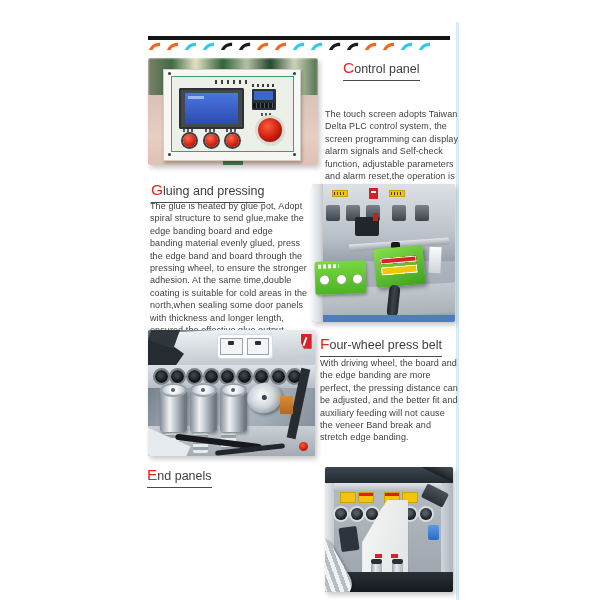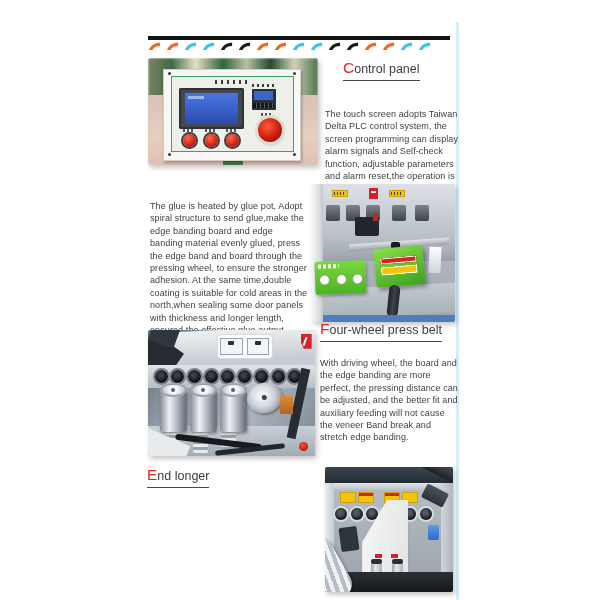--- a/index.html
+++ b/index.html
@@ -232,20 +232,21 @@
       </div>
       <div class="pc-screw pc-s1"></div>
       <div class="pc-screw pc-s2"></div>
       <div class="pc-screw pc-s3"></div>
       <div class="pc-screw pc-s4"></div>
     </div>
   </div>
   <h3 class="sec-title" style="left:343px;top:59px;"><span class="initial">C</span><span>ontrol panel</span></h3>
   <p class="sec-body" style="left:325px;top:80px;width:134px;margin-top:28px;">The touch screen adopts Taiwan Delta PLC control system, the screen programming can display alarm signals and Self-check function, adjustable parameters and alarm reset,the operation is more convenient.</p>
 
+  <h3 class="sec-title" style="left:151px;top:181px;"><span class="initial">G</span><span>luing and pressing</span></h3>
   <p class="sec-body" style="left:150px;top:200px;width:158px;">The glue is heated by glue pot, Adopt spiral structure to send glue,make the edge banding board and edge banding material evenly glued, press the edge band and board through the pressing wheel, to ensure the stronger adhesion. At the same time,double coating is suitable for cold areas in the north,when sealing some door panels with thickness and longer length, ensured the effective glue output .</p>
   <div class="photo photo-gluing">
     <div class="pg-bg"></div>
     <div class="pg-leftframe"></div>
     <div class="pg-topmach"></div>
     <div class="pg-clamp pg-c1"></div>
     <div class="pg-clamp pg-c2"></div>
     <div class="pg-clamp pg-c3"></div>
     <div class="pg-clamp pg-c4"></div>
     <div class="pg-clamp pg-c5"></div>
@@ -324,24 +325,24 @@
     <div class="pf-disc">
         <i></i>
       </div>
     <div class="pf-cable1"></div>
     <div class="pf-cable2"></div>
     <div class="pf-arm"></div>
     <div class="pf-orange"></div>
     <div class="pf-knob"></div>
     <div class="pf-sheetBL"></div>
   </div>
-  <h3 class="sec-title" style="left:320px;top:320px;"><span class="initial">F</span><span>our-wheel press belt</span></h3>
+  <h3 class="sec-title" style="left:320px;top:335px;"><span class="initial">F</span><span>our-wheel press belt</span></h3>
   <p class="sec-body" style="left:320px;top:357px;width:140px;">With driving wheel, the board and the edge banding are more perfect, the pressing distance can be adjusted, and the better fit and auxiliary feeding will not cause the veneer Band break and stretch edge banding.</p>
 
-  <h3 class="sec-title" style="left:147px;top:466px;"><span class="initial">E</span><span>nd longer</span></h3>
+  <h3 class="sec-title" style="left:147px;top:466px;"><span class="initial">E</span><span>nd panels</span></h3>
   <div class="photo photo-end">
     <div class="pe-bg"></div>
     <div class="pe-topbeam"></div>
     <div class="pe-topbeam2"></div>
     <div class="pe-leftcol"></div>
     <div class="pe-rightcol"></div>
     <div class="pe-labelgrp pe-lg1">
       <div class="pe-minilabel"></div>
       <div class="pe-minilabel red"></div>
     </div>

